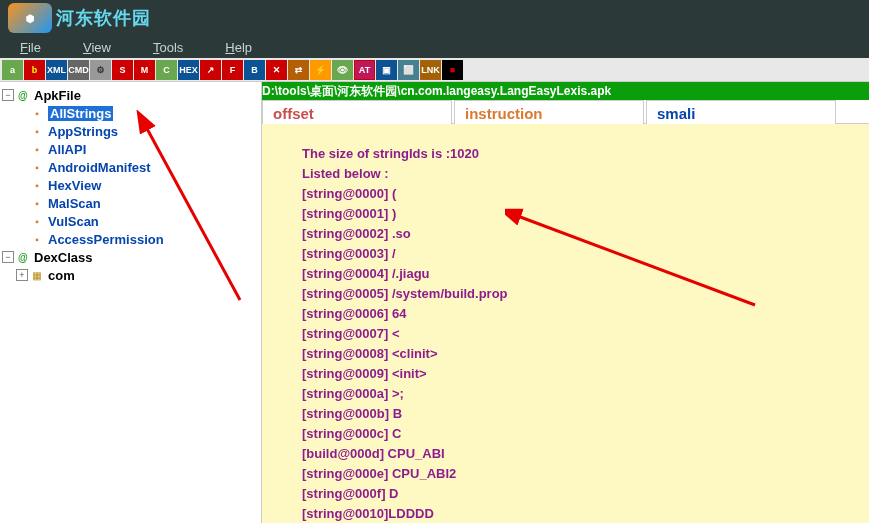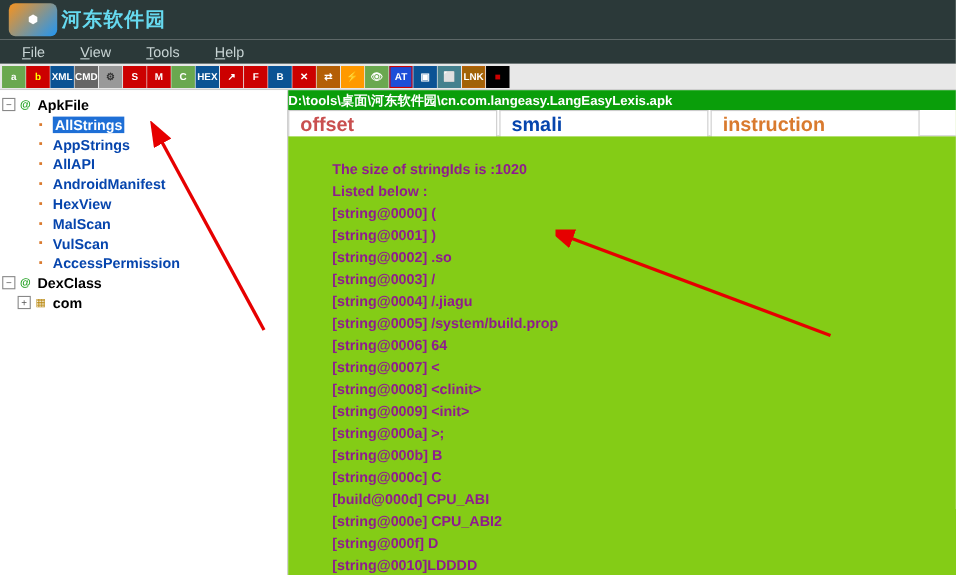--- a/index.html
+++ b/index.html
@@ -2,46 +2,46 @@
 <html><head>
 <meta charset="utf-8">
 <style>
 * { margin:0; padding:0; box-sizing:border-box; }
 body { width:869px; height:523px; font-family:"Microsoft YaHei",Arial,sans-serif; font-size:12px; background:#fff; overflow:hidden; position:relative; }
 .topbar { height:36px; background:#2b3939; display:flex; align-items:center; padding:0 8px; position:relative; }
 .logo-area { display:flex; align-items:center; gap:4px; }
 .logo-badge { width:44px; height:30px; background:linear-gradient(135deg,#f7931e 0%,#2196f3 100%); border-radius:6px; display:flex; align-items:center; justify-content:center; font-weight:bold; color:#fff; font-size:10px; }
 .logo-text { color:#66d9ef; font-size:18px; font-weight:bold; letter-spacing:1px; }
 .title-right { position:absolute; right:40px; color:#fff; font-size:13px; font-weight:bold; }
-.menubar { height:22px; background:#2b3939; display:flex; align-items:center; padding:0 20px; gap:32px; }
+.menubar { height:22px; background:#2b3939; display:flex; align-items:center; padding:0 20px; gap:42px; }
 .menu-item { color:#c8d4d4; font-size:13px; cursor:pointer; }
 .menu-item u { text-decoration:underline; }
 .toolbar { height:24px; background:#e8e8e8; display:flex; align-items:center; padding:0 2px; gap:1px; border-bottom:1px solid #ccc; }
 .tbtn { width:21px; height:20px; display:flex; align-items:center; justify-content:center; font-size:9px; font-weight:bold; border:1px solid; cursor:pointer; }
 .content { display:flex; height:calc(100% - 82px); }
 .tree-pane { width:262px; background:#fff; border-right:1px solid #ccc; padding:4px 2px; overflow:auto; }
 .tree-node { display:flex; align-items:center; height:18px; cursor:pointer; white-space:nowrap; }
 .expander { width:12px; height:12px; border:1px solid #888; display:inline-flex; align-items:center; justify-content:center; font-size:9px; margin-right:2px; color:#555; line-height:1; }
 .spacer { width:14px; display:inline-block; }
 .ticon { width:14px; height:12px; display:inline-flex; align-items:center; justify-content:center; margin-right:4px; font-size:10px; }
 .ticon.at { color:#1a9e1a; font-weight:bold; }
 .ticon.sq { color:#d97a2e; }
 .ticon.pk { color:#b8860b; }
 .tlabel { font-size:13px; font-weight:bold; }
 .blue { color:#0645ad; }
 .black { color:#000; }
 .selected { background:#1e6fd6; color:#fff; padding:0 2px; }
 .right-pane { flex:1; display:flex; flex-direction:column; }
 .pathbar { height:18px; background:#0a9e0a; color:#fff; font-weight:bold; font-size:12px; padding:1px 0; display:flex; align-items:center; }
 .tabs { height:24px; display:flex; border-bottom:1px solid #ccc; }
-.tab { width:190px; height:24px; border:1px solid #ccc; border-bottom:none; display:flex; align-items:center; padding:12px 10px; font-size:18px; font-weight:bold; margin-right:2px; }
+.tab { width:190px; height:24px; border:1px solid #ccc; border-bottom:none; display:flex; align-items:center; padding:12px 10px; font-size:15px; font-weight:bold; margin-right:2px; }
 .tab-off { width:190px; color:#c94f4f; background:#fff; }
 .tab-ins { width:190px; color:#d97a2e; background:#fff; }
 .tab-sma { width:190px; color:#0645ad; background:#fff; }
-.listing { flex:1; background:#84cc16; padding:20px 0 0 40px; overflow:hidden; position:relative; }
+.listing { flex:1; background:#fef9c3; padding:20px 0 0 40px; overflow:hidden; position:relative; }
 .lst-line { color:#8e1c8e; font-weight:bold; font-size:13px; line-height:20px; }
 .arrow { position:absolute; pointer-events:none; }
 </style>
 </head>
 <body>
 
 <div class="topbar">
   <div class="logo-area">
     <div class="logo-badge">⬢</div>
     <span class="logo-text">河东软件园</span>
@@ -65,21 +65,21 @@
     <div class="tbtn" style="background: rgb(204, 0, 0); color: rgb(255, 255, 255); border-color: rgb(204, 0, 0);">M</div>
     <div class="tbtn" style="background: rgb(106, 168, 79); color: rgb(255, 255, 255); border-color: rgb(106, 168, 79);">C</div>
     <div class="tbtn" style="background: rgb(11, 83, 148); color: rgb(255, 255, 255); border-color: rgb(11, 83, 148);">HEX</div>
     <div class="tbtn" style="background: rgb(204, 0, 0); color: rgb(255, 255, 255); border-color: rgb(204, 0, 0);">↗</div>
     <div class="tbtn" style="background: rgb(204, 0, 0); color: rgb(255, 255, 255); border-color: rgb(204, 0, 0);">F</div>
     <div class="tbtn" style="background: rgb(11, 83, 148); color: rgb(255, 255, 255); border-color: rgb(11, 83, 148);">B</div>
     <div class="tbtn" style="background: rgb(204, 0, 0); color: rgb(255, 255, 255); border-color: rgb(204, 0, 0);">✕</div>
     <div class="tbtn" style="background: rgb(180, 95, 6); color: rgb(255, 255, 255); border-color: rgb(180, 95, 6);">⇄</div>
     <div class="tbtn" style="background: rgb(255, 153, 0); color: rgb(255, 255, 255); border-color: rgb(255, 153, 0);">⚡</div>
     <div class="tbtn" style="background: rgb(106, 168, 79); color: rgb(255, 255, 255); border-color: rgb(106, 168, 79);">👁</div>
-    <div class="tbtn" style="background: #1d4ed8; color: rgb(255, 255, 255); border-color: rgb(204, 0, 0);">AT</div>
+    <div class="tbtn" style="background: #be185d; color: rgb(255, 255, 255); border-color: rgb(204, 0, 0);">AT</div>
     <div class="tbtn" style="background: rgb(11, 83, 148); color: rgb(255, 255, 255); border-color: rgb(11, 83, 148);">▣</div>
     <div class="tbtn" style="background: rgb(69, 129, 142); color: rgb(255, 255, 255); border-color: rgb(69, 129, 142);">⬜</div>
     <div class="tbtn" style="background: #a16207; color: rgb(255, 255, 255); border-color: rgb(180, 95, 6);">LNK</div>
     <div class="tbtn" style="background: rgb(0, 0, 0); color: rgb(204, 0, 0); border-color: rgb(0, 0, 0);">■</div>
   </div>
 
 <div class="content">
   <div class="tree-pane">
     <div class="tree-node">
       <span class="expander">−</span>
@@ -137,22 +137,22 @@
       <span class="expander">+</span>
       <span class="ticon pk">▦</span>
       <span class="tlabel black">com</span>
     </div>
   </div>
 
   <div class="right-pane">
     <div class="pathbar">D:\tools\桌面\河东软件园\cn.com.langeasy.LangEasyLexis.apk</div>
     <div class="tabs">
       <div class="tab tab-off">offset</div>
+      <div class="tab tab-ins">instruction</div>
       <div class="tab tab-sma">smali</div>
-      <div class="tab tab-ins">instruction</div>
     </div>
     <div class="listing" id="listing">
         <div class="lst-line">The size of stringIds is :1020</div>
         <div class="lst-line">Listed below :</div>
         <div class="lst-line">[string@0000] (</div>
         <div class="lst-line">[string@0001] )</div>
         <div class="lst-line">[string@0002] .so</div>
         <div class="lst-line">[string@0003] /</div>
         <div class="lst-line">[string@0004] /.jiagu</div>
         <div class="lst-line">[string@0005] /system/build.prop</div>

